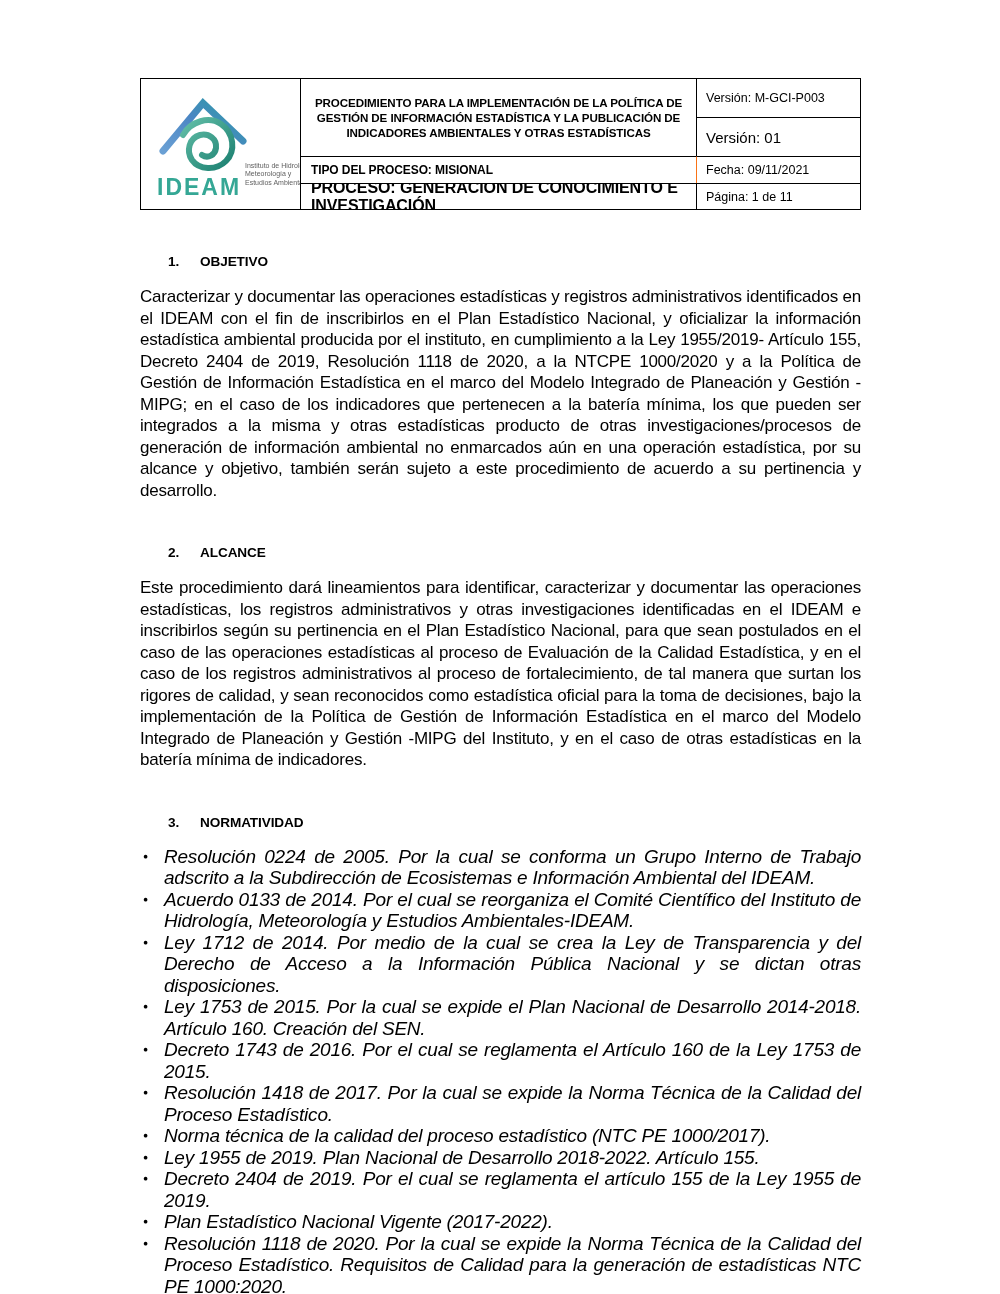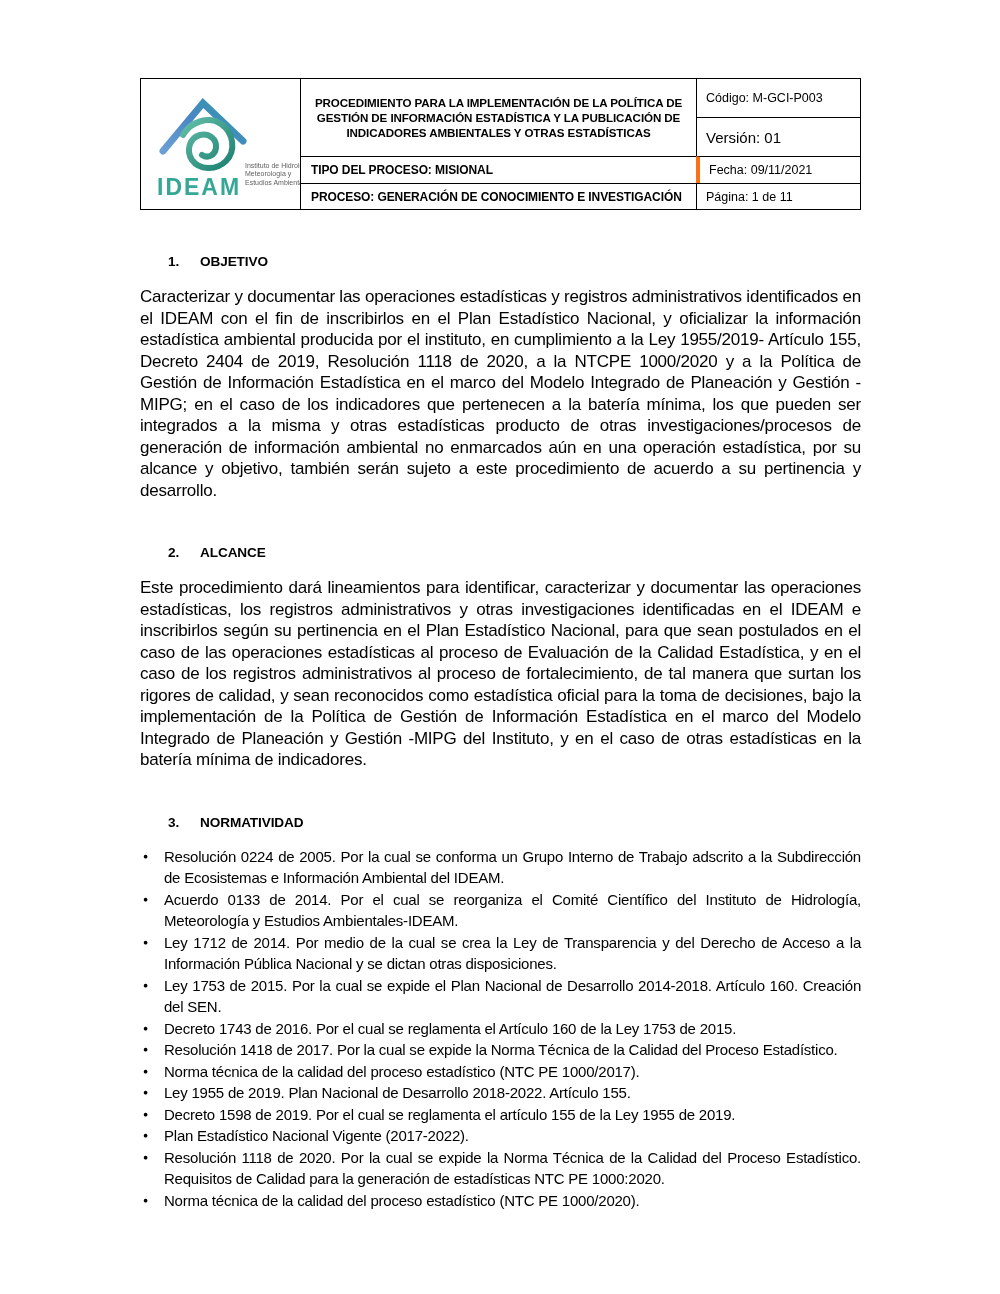--- a/index.html
+++ b/index.html
@@ -14,42 +14,42 @@
     display:grid;
     grid-template-columns:159px 396px 164px;
     grid-template-rows:38px 39px 27px 26px;
     border:1.4px solid #000;
     width:721px;
   }
   .cell { overflow:hidden; }
   .c-logo  { grid-area:1/1/5/2; position:relative; }
   .c-title { grid-area:1/2/3/3; border-left:1px solid #000; display:flex; align-items:center; justify-content:center; text-align:center; font-weight:bold; font-size:11.6px; line-height:15px; padding:3px 12px; letter-spacing:-0.1px; }
   .c-tipo  { grid-area:3/2/4/3; border-left:1px solid #000; border-top:1px solid #000; display:flex; align-items:center; font-weight:bold; font-size:12px; padding:0 10px; letter-spacing:-0.1px; }
-  .c-proc  { grid-area:4/2/5/3; border-left:1px solid #000; border-top:1px solid #000; display:flex; align-items:center; font-weight:bold; font-size:12px; padding:0 10px; letter-spacing:-0.1px; }
+  .c-proc  { grid-area:4/2/5/3; border-left:1px solid #000; border-top:1px solid #000; display:flex; align-items:center; font-weight:bold; font-size:16px; padding:0 10px; letter-spacing:-0.1px; }
   .c-code  { grid-area:1/3/2/4; border-left:1px solid #000; display:flex; align-items:center; font-size:12.5px; padding:0 9px; }
   .c-ver   { grid-area:2/3/3/4; border-left:1px solid #000; border-top:1px solid #000; display:flex; align-items:center; font-size:15px; padding:0 9px; }
-  .c-fecha { grid-area:3/3/4/4; border-left:4px solid #f97316; border-top:1px solid #000; display:flex; align-items:center; font-size:12.5px; padding:0 9px; }
+  .c-fecha { grid-area:3/3/4/4; border-left:1px solid #f97316; border-top:1px solid #000; display:flex; align-items:center; font-size:12.5px; padding:0 9px; }
   .c-pag   { grid-area:4/3/5/4; border-left:1px solid #000; border-top:1px solid #000; display:flex; align-items:center; font-size:12.5px; padding:4px 9px; }
   .logo-svg { position:absolute; left:10px; top:4px; }
   .logo-subtitle {
     position:absolute; left:104px; bottom:22px;
     font-size:7px; line-height:8.5px; color:#5f5f5f; white-space:nowrap;
   }
   
   .heading { margin-top:44px; font-weight:bold; font-size:13.6px; letter-spacing:-0.1px; }
   .heading.first { }
   .heading .num { display:inline-block; margin-left:28px; width:32px; }
   .para {
     margin-top:17px; text-align:justify;
     font-size:17px; line-height:21.5px; letter-spacing:-0.22px;
   }
   .bullets { margin-top:16px; list-style:none; }
   .bullets li {
     position:relative; padding-left:24px; text-align:justify;
-    font-size:15px; line-height:21.5px; letter-spacing:-0.22px;
+    font-size:19px; line-height:21.5px; letter-spacing:-0.22px;font-style:italic;
   }
   .bullets li::before {
     content:"\25CF"; position:absolute; left:3px; top:0;
     font-size:8.5px; line-height:21.5px;
   }
 </style>
 </head>
 <body>
 
 <div class="page">
@@ -77,21 +77,21 @@
       <div class="logo-subtitle">
         <div>Instituto de Hidrología,</div>
         <div>Meteorología y</div>
         <div>Estudios Ambientales</div>
       </div>
     </div>
 
     <div class="cell c-title">PROCEDIMIENTO PARA LA IMPLEMENTACIÓN DE LA POLÍTICA DE GESTIÓN DE INFORMACIÓN ESTADÍSTICA Y LA PUBLICACIÓN DE INDICADORES AMBIENTALES Y OTRAS ESTADÍSTICAS</div>
     <div class="cell c-tipo">TIPO DEL PROCESO: MISIONAL</div>
     <div class="cell c-proc">PROCESO: GENERACIÓN DE CONOCIMIENTO E INVESTIGACIÓN</div>
-    <div class="cell c-code">Código: M-GCI-P003</div>
+    <div class="cell c-code">Versión: M-GCI-P003</div>
     <div class="cell c-ver">Versión: 01</div>
     <div class="cell c-fecha">Fecha: 09/11/2021</div>
     <div class="cell c-pag">Página: 1 de 11</div>
   </div>
 
   <div class="heading first">
     <span class="num">1.</span><span>OBJETIVO</span>
   </div>
   <p class="para">Caracterizar y documentar las operaciones estadísticas y registros administrativos identificados en el IDEAM con el fin de inscribirlos en el Plan Estadístico Nacional, y oficializar la información estadística ambiental producida por el instituto, en cumplimiento a la Ley 1955/2019- Artículo 155, Decreto 2404 de 2019, Resolución 1118 de 2020, a la NTCPE 1000/2020 y a la Política de Gestión de Información Estadística en el marco del Modelo Integrado de Planeación y Gestión - MIPG; en el caso de los indicadores que pertenecen a la batería mínima, los que pueden ser integrados a la misma y otras estadísticas producto de otras investigaciones/procesos de generación de información ambiental no enmarcados aún en una operación estadística, por su alcance y objetivo, también serán sujeto a este procedimiento de acuerdo a su pertinencia y desarrollo.</p>
 
@@ -105,19 +105,19 @@
   </div>
   <ul class="bullets">
     <li>Resolución 0224 de 2005. Por la cual se conforma un Grupo Interno de Trabajo adscrito a la Subdirección de Ecosistemas e Información Ambiental del IDEAM.</li>
     <li>Acuerdo 0133 de 2014. Por el cual se reorganiza el Comité Científico del Instituto de Hidrología, Meteorología y Estudios Ambientales-IDEAM.</li>
     <li>Ley 1712 de 2014. Por medio de la cual se crea la Ley de Transparencia y del Derecho de Acceso a la Información Pública Nacional y se dictan otras disposiciones.</li>
     <li>Ley 1753 de 2015. Por la cual se expide el Plan Nacional de Desarrollo 2014-2018. Artículo 160. Creación del SEN.</li>
     <li>Decreto 1743 de 2016. Por el cual se reglamenta el Artículo 160 de la Ley 1753 de 2015.</li>
     <li>Resolución 1418 de 2017. Por la cual se expide la Norma Técnica de la Calidad del Proceso Estadístico.</li>
     <li>Norma técnica de la calidad del proceso estadístico (NTC PE 1000/2017).</li>
     <li>Ley 1955 de 2019. Plan Nacional de Desarrollo 2018-2022. Artículo 155.</li>
-    <li>Decreto 1598 de 2019. Por el cual se reglamenta el artículo 155 de la Ley 1955 de 2019.</li>
+    <li>Decreto 2404 de 2019. Por el cual se reglamenta el artículo 155 de la Ley 1955 de 2019.</li>
     <li>Plan Estadístico Nacional Vigente (2017-2022).</li>
     <li>Resolución 1118 de 2020. Por la cual se expide la Norma Técnica de la Calidad del Proceso Estadístico. Requisitos de Calidad para la generación de estadísticas NTC PE 1000:2020.</li>
     <li>Norma técnica de la calidad del proceso estadístico (NTC PE 1000/2020).</li>
   </ul>
 
 </div>
 
 </body></html>

